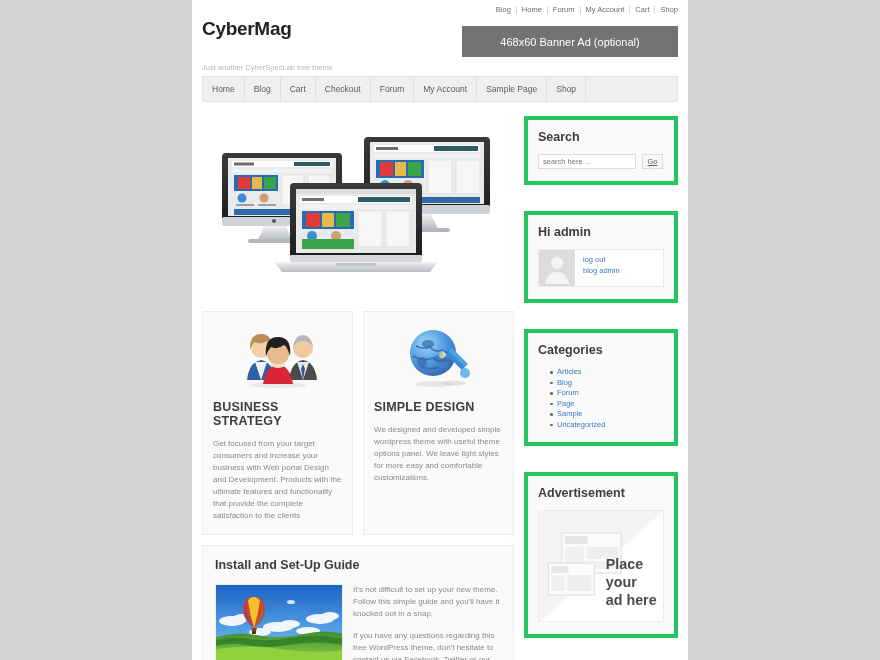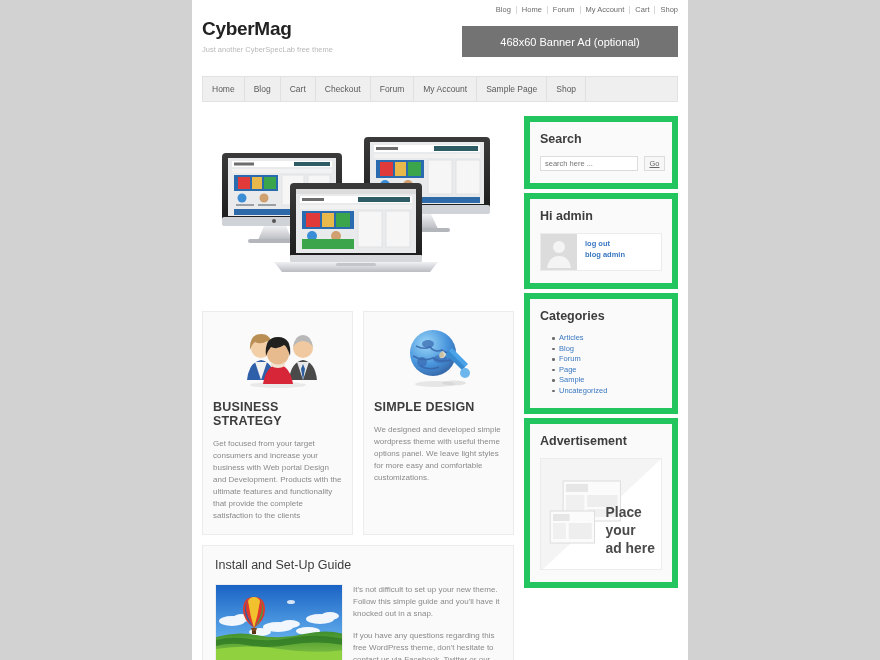--- a/index.html
+++ b/index.html
@@ -16,21 +16,21 @@
   
   .topbar { height: 16px; display:flex; justify-content:flex-end; align-items:center;
             padding: 3px 10px 0 0; }
   .topbar a { font-size:7.5px; color:#6b6b6b; text-decoration:none; padding:0 5px;
               border-right:1px solid #d8d8d8; line-height:8px; }
   .topbar a:last-child { border-right:none; padding-right:0; }
 
   .head { display:flex; align-items:flex-start; padding: 0 10px; height:52px; }
   .brand { flex:1; padding-top:2px; }
   .brand h1 { margin:0; font-size:19px; color:#222; font-weight:bold; letter-spacing:-0.3px; }
-  .brand .tagline { margin-top:5px; font-size:7.5px; color:#b9b9b9; }
+  .brand .tagline { margin-top:23px; font-size:7.5px; color:#b9b9b9; }
   .banner { width:216px; height:31px; background:#737373; color:#fff;
             display:flex; align-items:center; justify-content:center;
             font-size:11px; margin-top:10px; }
 
   
   .menu { margin: 8px 10px 0 10px; background:#efefef; border:1px solid #e2e2e2;
           height:26px; display:flex; align-items:stretch; }
   .menu a { display:flex; align-items:center; padding:0 9px; font-size:8.5px;
             color:#5a5a5a; text-decoration:none; border-right:1px solid #e0e0e0; }
 
@@ -48,40 +48,40 @@
   .features { display:flex; gap:10px; margin-top:10px; }
   .fbox { width:151px; background:#fafafa; border:1px solid #ececec; padding:10px 10px 12px 10px; }
   .fbox .ficon { height:72px; display:flex; align-items:center; justify-content:center; }
   .fbox h3 { margin:6px 0 10px 0; font-size:12.5px; color:#3d3d3d; font-weight:bold;
              letter-spacing:0.2px; }
   .fbox p { margin:0; font-size:8px; line-height:12px; color:#8a8a8a; }
 
   
   .install { margin-top:10px; background:#fafafa; border:1px solid #ececec;
              padding:12px 12px 16px 12px; }
-  .install h2 { margin:0 0 12px 0; font-size:12.5px; color:#3d3d3d; font-weight:normal; }
+  .install h2 { margin:0 0 12px 0; font-size:12.5px; color:#3d3d3d; font-weight:bold; }
   .install .row { display:flex; gap:10px; }
   .install .thumb { width:128px; height:82px; flex:none; border:1px solid #eee; overflow:hidden; }
   .install .txt { flex:1; }
   .install .txt p { margin:0 0 10px 0; font-size:8px; line-height:12px; color:#8a8a8a; }
 
   
-  .widget { background:#fafafa; border:6px solid #22c55e; padding:10px 10px 12px 10px;
-            margin-bottom:4px; }
+  .widget { background:#fafafa; border:4px solid #22c55e; padding:10px 10px 12px 10px;
+            margin-bottom:26px; }
   .widget h2 { margin:0 0 10px 0; font-size:12.5px; color:#3d3d3d; font-weight:bold; }
   .searchrow { display:flex; gap:6px; }
   .searchrow input { width:98px; height:15px; border:1px solid #dcdcdc; background:#fff;
                      font-size:7.5px; color:#aaa; padding:0 4px;
                      font-family:"Liberation Sans", sans-serif; }
   .searchrow button { height:15px; min-width:21px; border:1px solid #dcdcdc; background:#f6f6f6;
                       font-size:7.5px; color:#666; cursor:pointer;
                       font-family:"Liberation Sans", sans-serif; padding:0 4px;text-decoration:underline; }
   .userbox { display:flex; border:1px solid #ebebeb; background:#fff; }
   .avatar { width:36px; height:36px; background:#dcdcdc; flex:none; }
-  .userlinks { padding:4px 0 0 8px;font-weight:bold; }
+  .userlinks { padding:4px 0 0 8px; }
   .userlinks a { display:block; font-size:7.5px; color:#3a78c2; text-decoration:none; line-height:11px; }
   .cats { margin:0; padding:0 0 0 12px; list-style:none; }
   .cats li { position:relative; font-size:7.5px; line-height:10.5px; padding-left:7px; }
   .cats li:before { content:""; position:absolute; left:0; top:4px; width:2.5px; height:2.5px;
                     background:#6b6b6b; border-radius:50%; }
   .cats li a { color:#3a78c2; text-decoration:none; }
   .adbox { border:1px solid #ececec; background:#fde047; height:112px; position:relative;
            overflow:hidden; }
 </style>
 </head>

